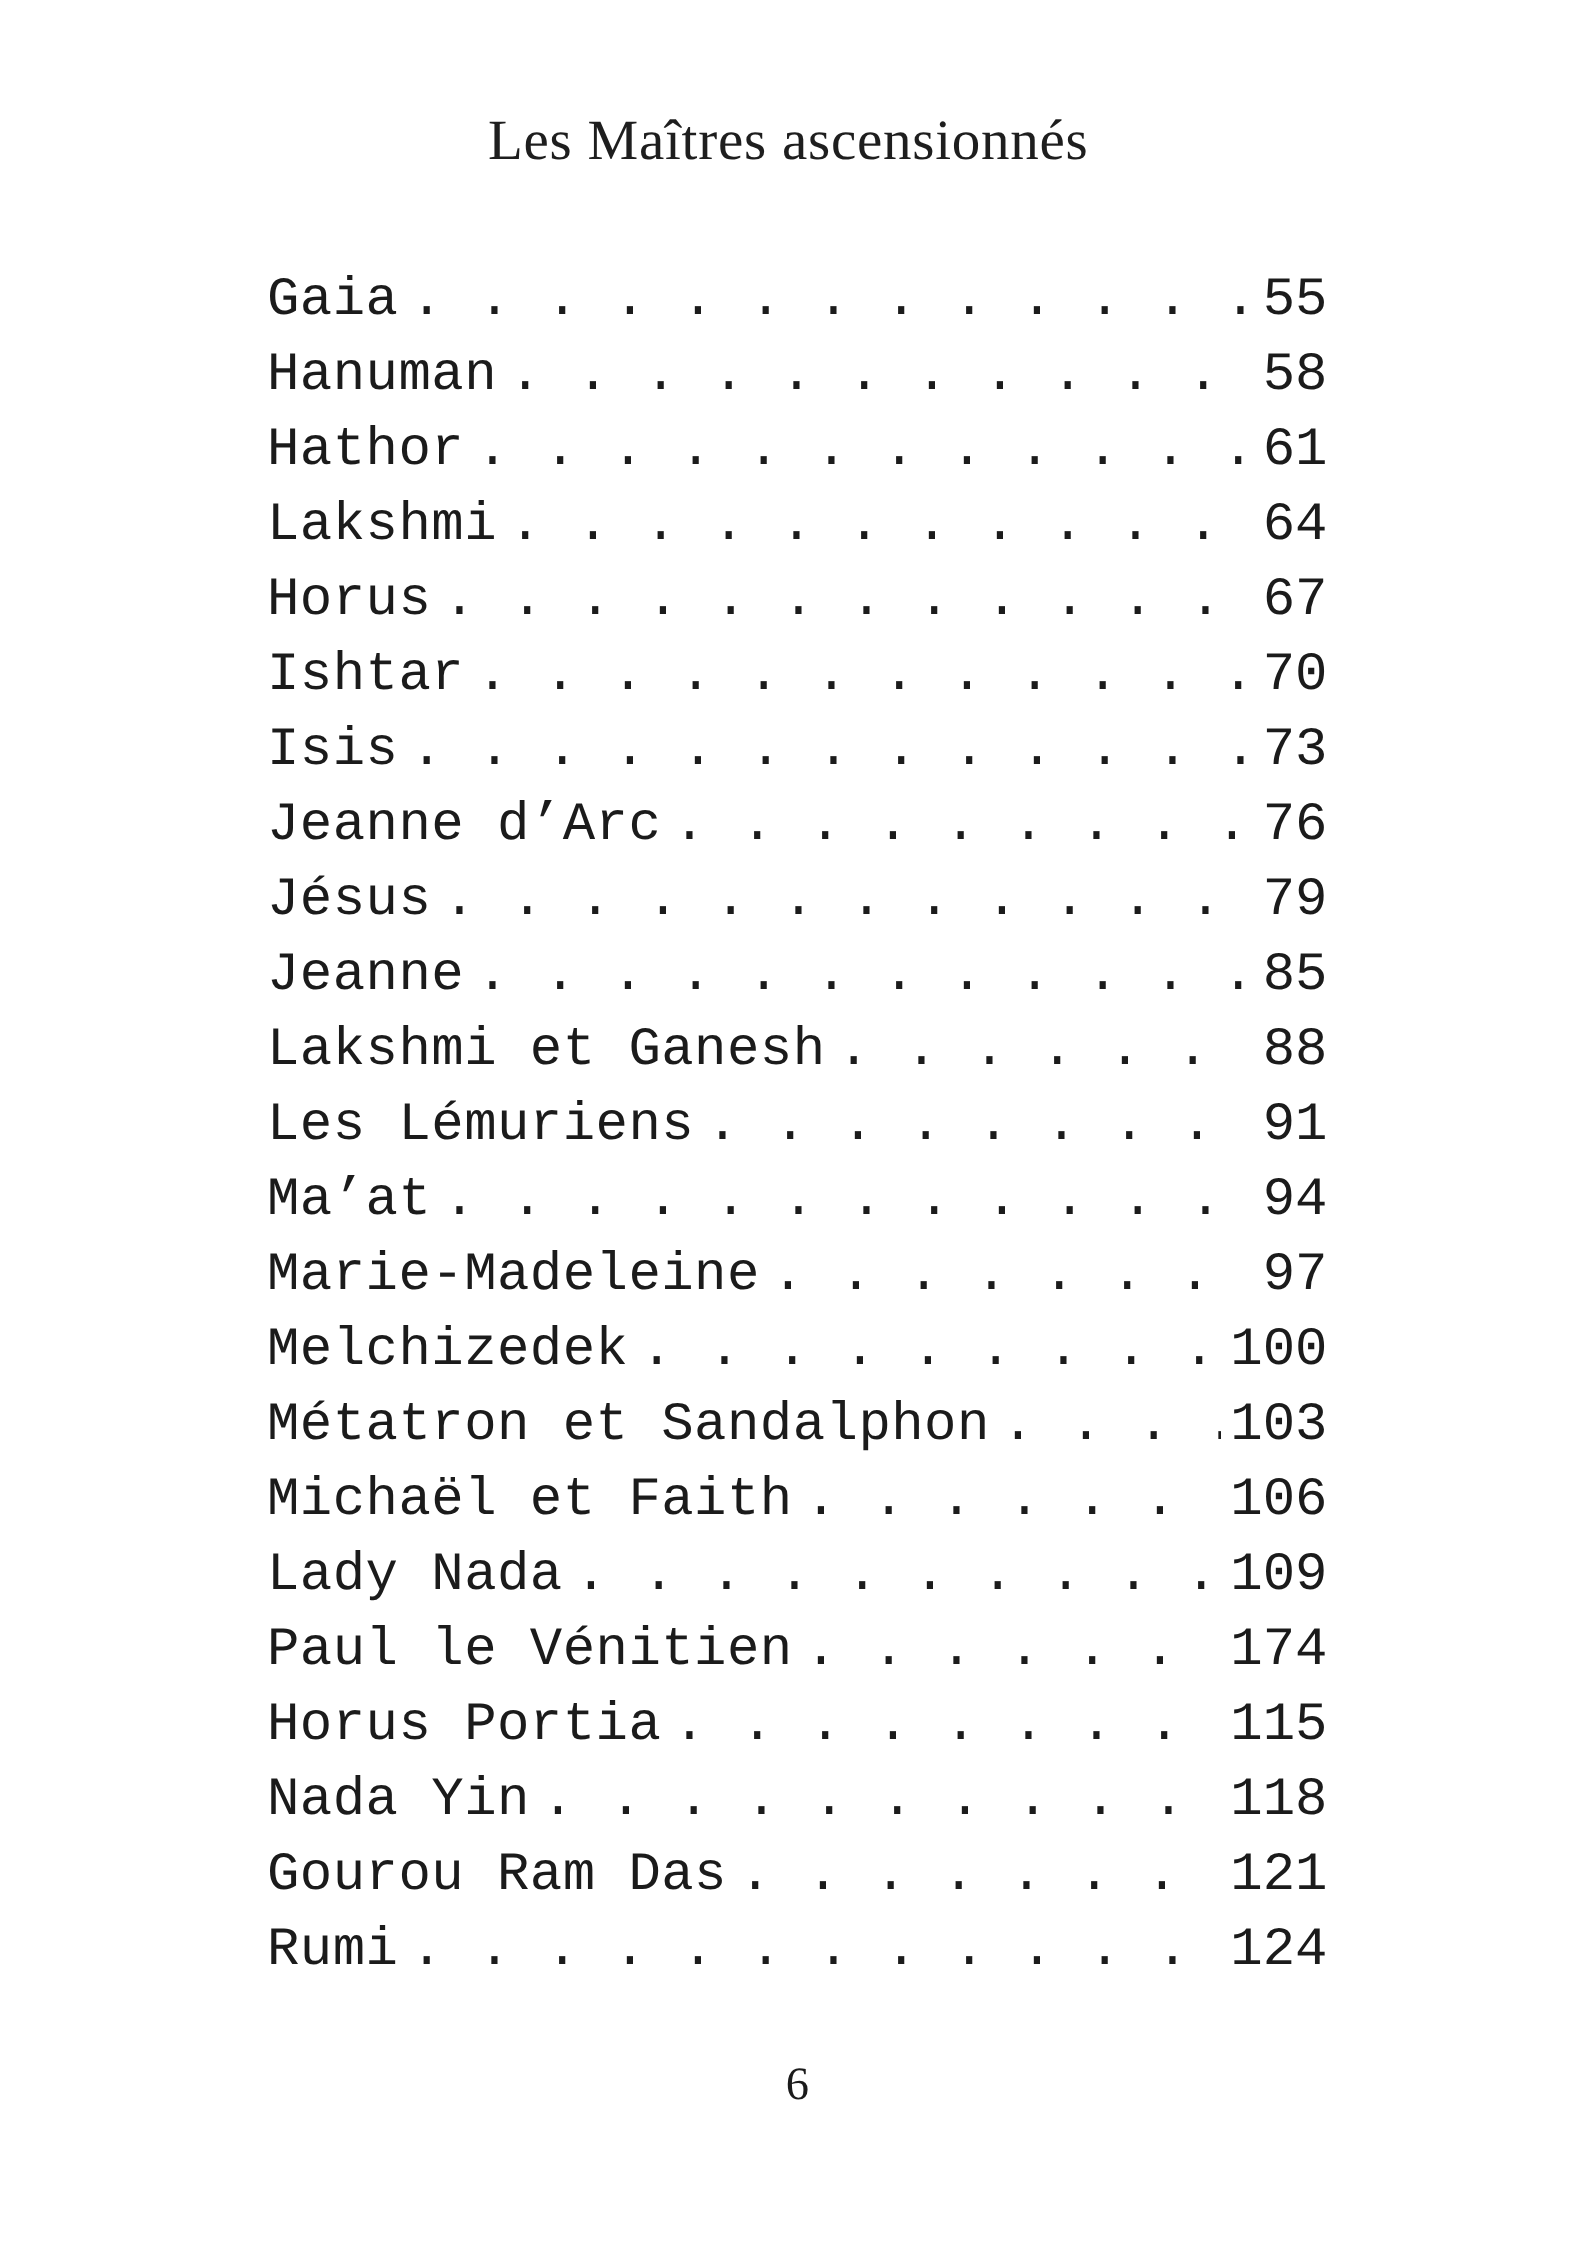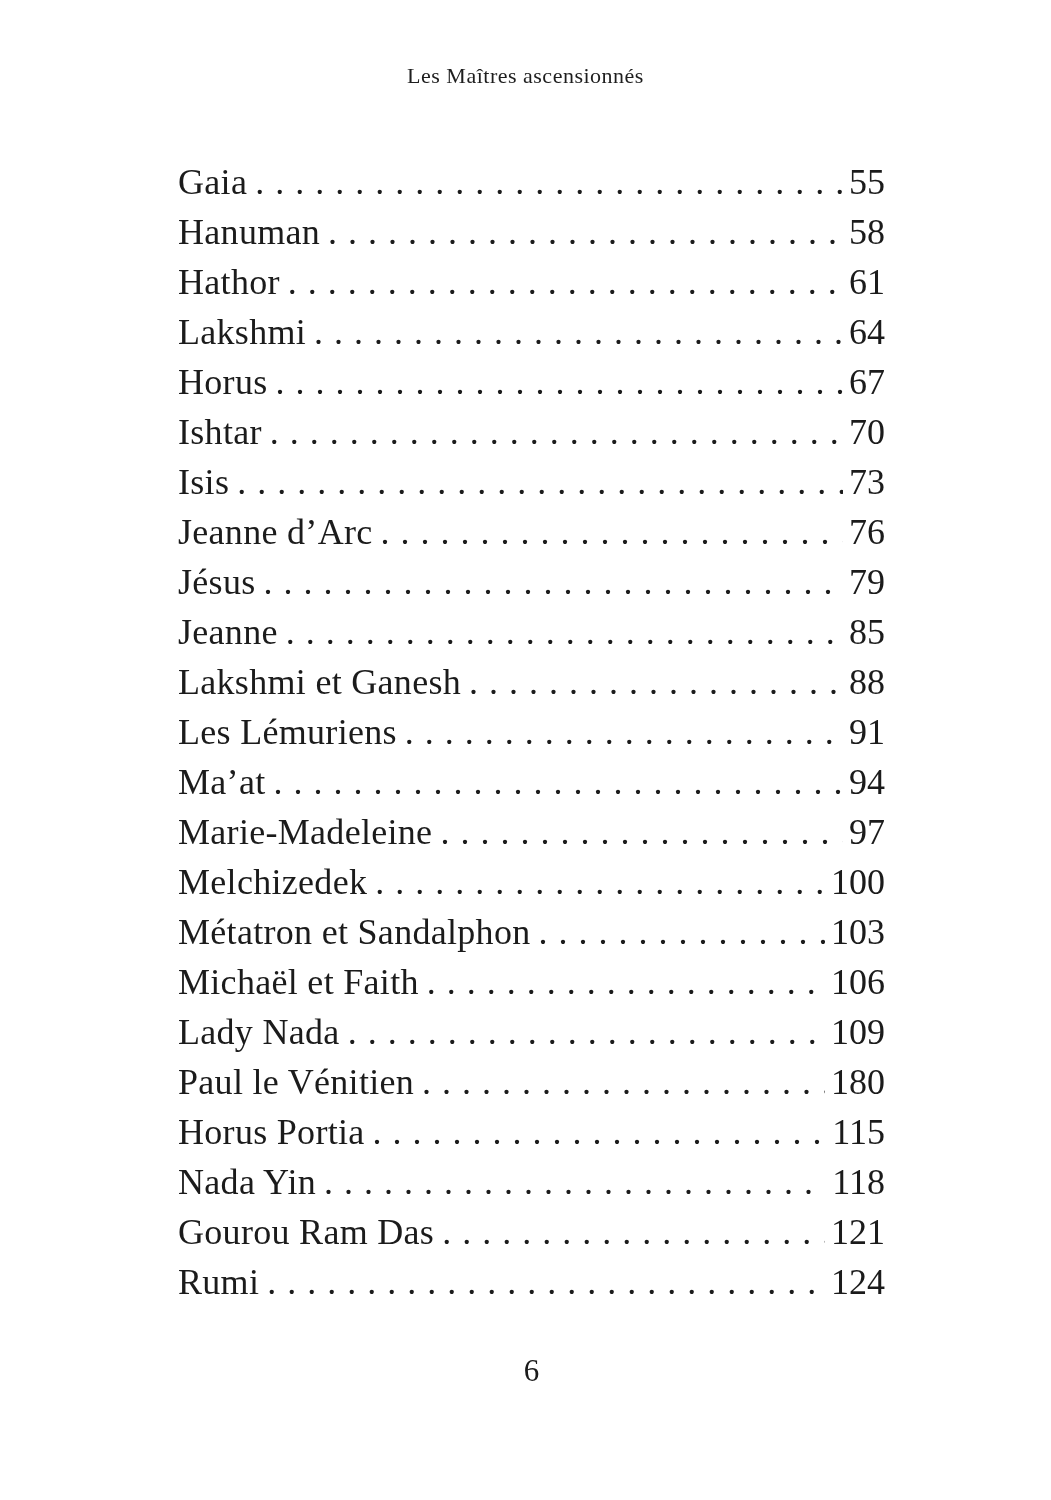--- a/index.html
+++ b/index.html
@@ -11,30 +11,31 @@
     position: relative;
     width: 1051px;
     height: 1500px;
     background: #ffffff;
     color: #1b1b1b;
     font-family: "Liberation Serif", "DejaVu Serif", serif;
     overflow: hidden;
     box-sizing: border-box;
   }
   .running-head {
-    padding-top: 58px;
+    padding-top: 76px;
     text-align: center;
-    font-size: 22px;
+    font-size: 38px;
     line-height: 36px;
     letter-spacing: 0.5px;
     color: #1e1e1e;
   }
   .toc {
     margin: 63px auto 0 178px;
     width: 707px;
+    font-family: Liberation Mono, monospace;
   }
   .toc-row {
     display: flex;
     align-items: baseline;
     font-size: 36px;
     line-height: 50px;
     white-space: nowrap;
   }
   .toc-label {
     flex: 0 0 auto;
@@ -180,21 +181,21 @@
 
     <div class="toc-row">
       <span class="toc-label">Lady Nada</span>
       <span class="toc-leader"></span>
       <span class="toc-page">109</span>
     </div>
 
     <div class="toc-row">
       <span class="toc-label">Paul le Vénitien</span>
       <span class="toc-leader"></span>
-      <span class="toc-page">180</span>
+      <span class="toc-page">174</span>
     </div>
 
     <div class="toc-row">
       <span class="toc-label">Horus Portia</span>
       <span class="toc-leader"></span>
       <span class="toc-page">115</span>
     </div>
 
     <div class="toc-row">
       <span class="toc-label">Nada Yin</span>

